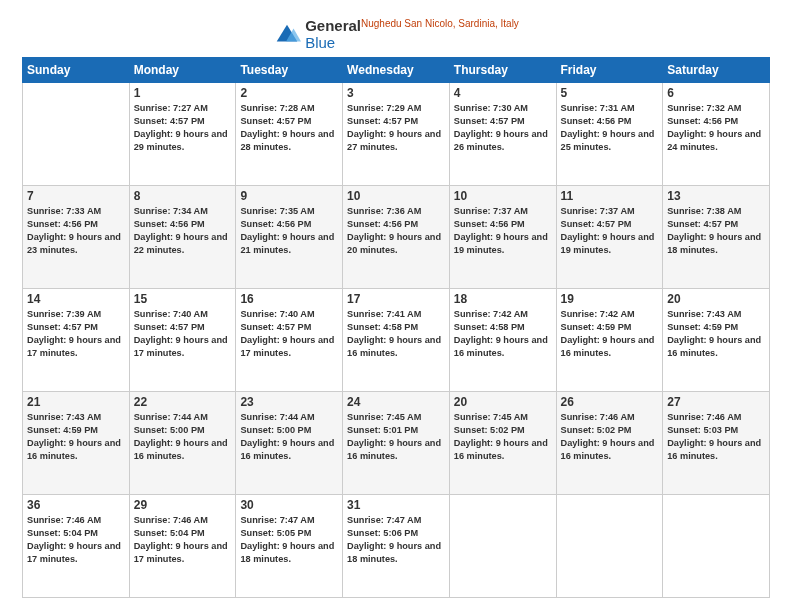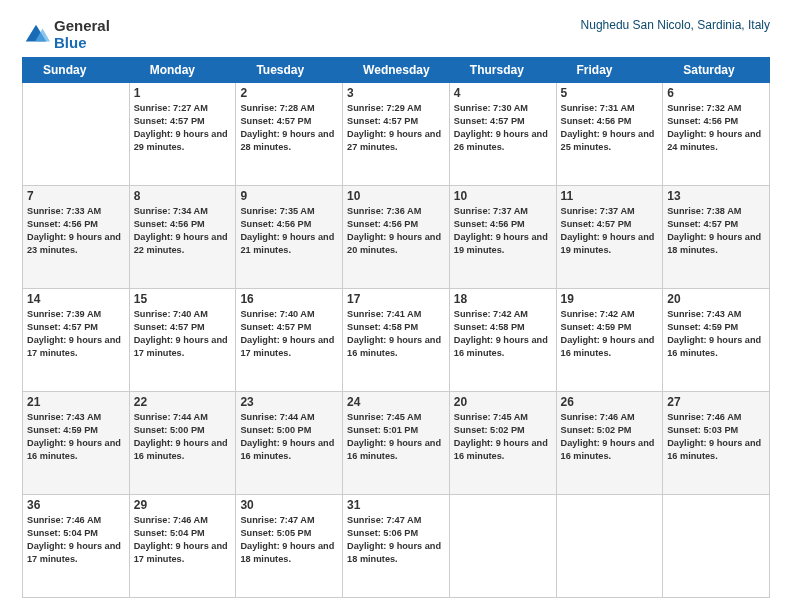--- a/index.html
+++ b/index.html
@@ -9,20 +9,21 @@
       width: 792px;
       height: 612px;
       overflow: hidden;
     }
     .page {
       width: 792px;
       height: 612px;
       padding: 18px 22px 14px 22px;
       display: flex;
       flex-direction: column;
+      align-items: center;
     }
     .header-row {
       display: flex;
       justify-content: space-between;
       align-items: flex-start;
       margin-bottom: 6px;
     }
     .logo {
       display: flex;
       align-items: center;
@@ -33,53 +34,53 @@
       flex-direction: column;
       line-height: 1.1;
     }
     .logo-general {
       font-size: 15px;
       font-weight: bold;
       color: #333;
     }
     .logo-blue {
       font-size: 15px;
-      font-weight: bold;
+      font-weight: normal;
       color: #1a6bb5;
     }
     .logo-icon {
       width: 28px;
       height: 28px;
     }
     .title-block {
       text-align: right;
     }
     .main-title {
       font-size: 32px;
       font-weight: bold;
       color: #333;
       line-height: 1.1;
     }
     .subtitle {
-      font-size: 12px;
-      color: #0c4a6e;
+      font-size: 10px;
+      color: #c2410c;
     }
     .calendar {
       flex: 1;
       border: 1px solid #ccc;
       border-collapse: collapse;
       width: 100%;
       table-layout: fixed;
     }
     .calendar th {
       background: #1a6bb5;
       color: #fff;
       font-size: 12px;
       font-weight: bold;
-      padding: 5px 20px;
+      padding: 5px 4px;
       text-align: left;
       border: 1px solid #1a6bb5;
     }
     .calendar td {
       vertical-align: top;
       border: 1px solid #ccc;
       padding: 3px 4px;
       font-size: 9.5px;
       color: #333;
       height: 80px;

